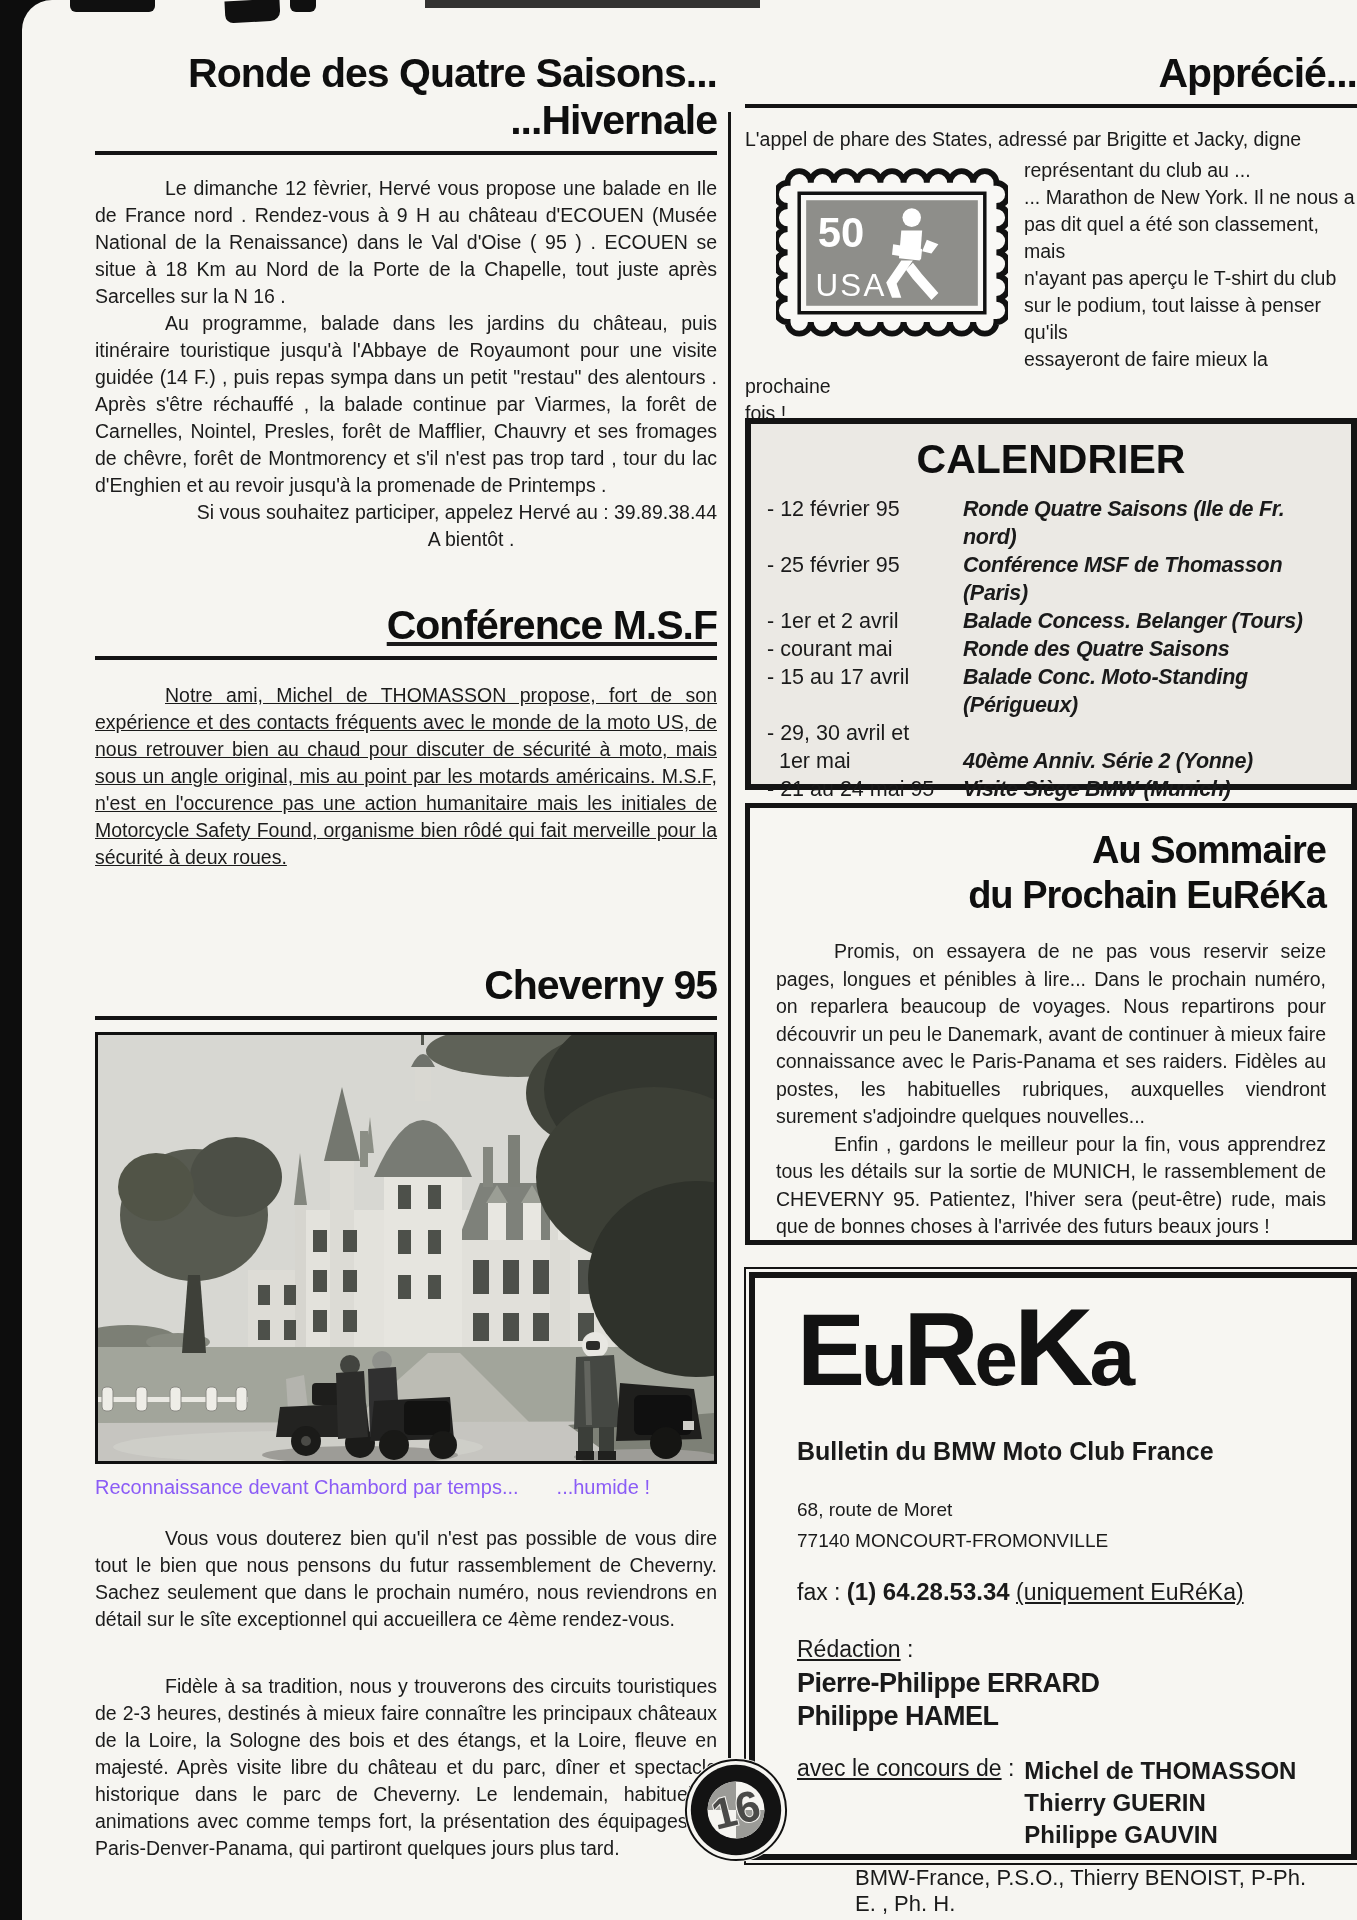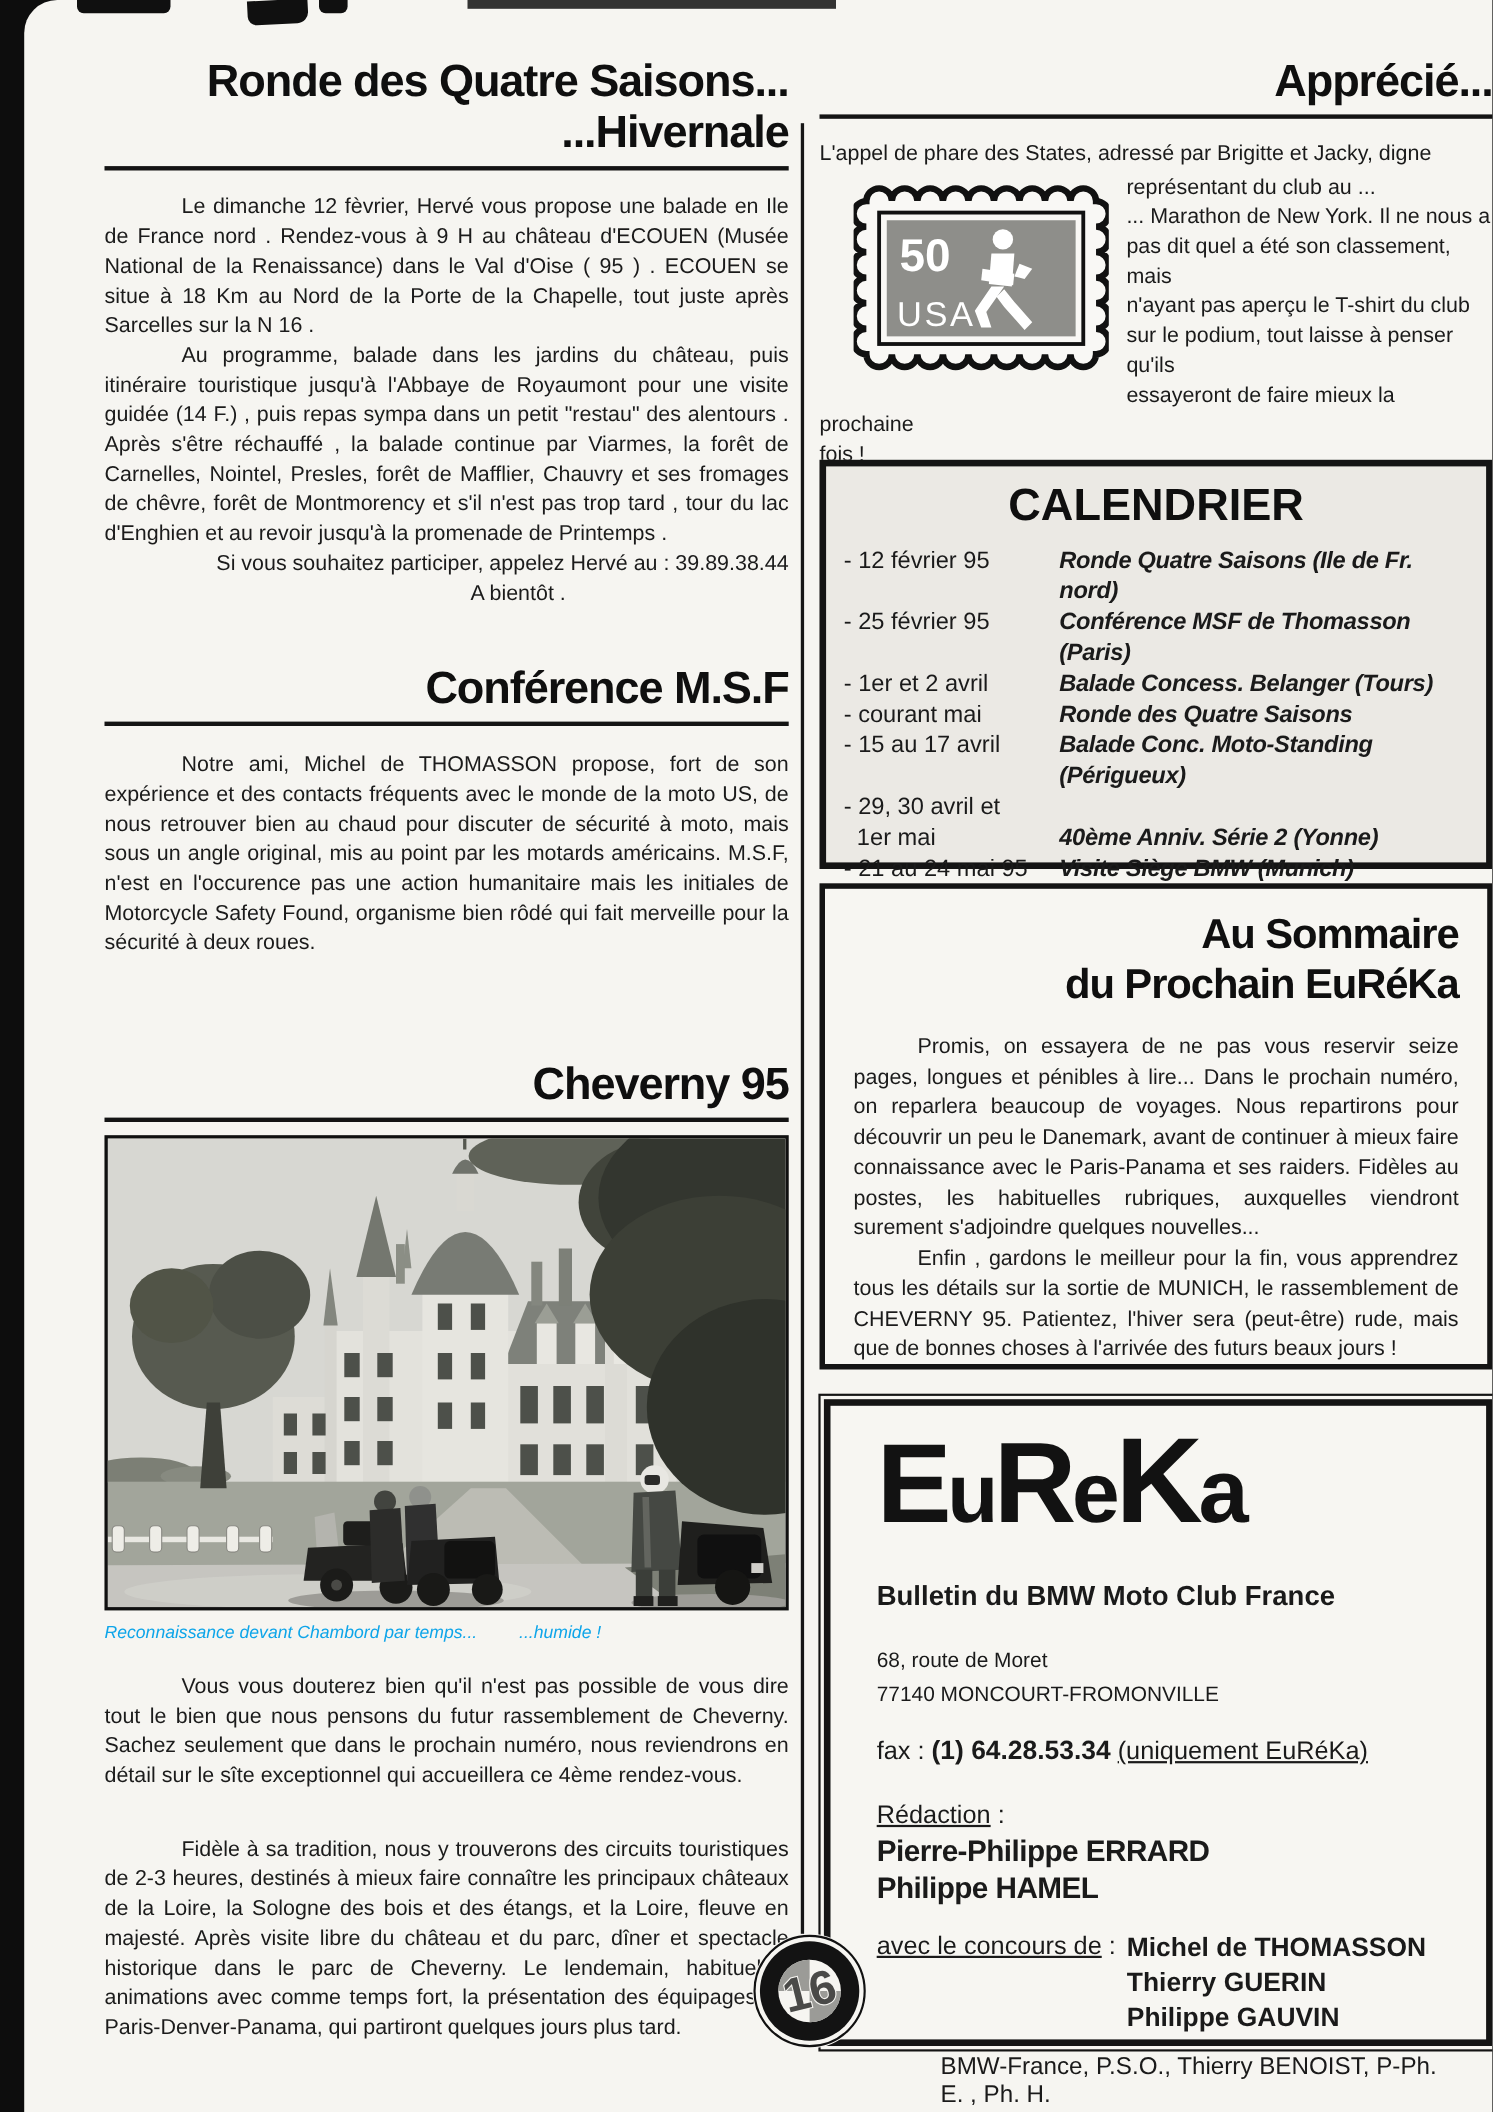--- a/index.html
+++ b/index.html
@@ -17,29 +17,29 @@
   .headline{font-weight:bold;font-size:41px;line-height:47px;letter-spacing:-1px;
             text-align:right;color:#0f0f0f;}
   .rule{height:4px;background:#141414;margin-top:7px;}
 
   .body-text{font-size:19.5px;line-height:27px;text-align:justify;color:#1b1b1b;}
   .indent{text-indent:70px;}
   p{margin:0;}
 
   .art{position:absolute;left:0;width:100%;}
   .art1{top:0;}
-  .art2{top:552px;}
+  .art2{top:552px;text-decoration:underline;}
   .art3{top:912px;}
   .art1 .body-text p{margin-top:0;}
 
   .line-right{text-align:right;}
   .line-center{text-align:center;padding-left:130px;}
 
   .photo-frame{margin-top:12px;border:3px solid #101010;width:616px;height:426px;background:#d7d7d2;}
-  .caption{margin-top:12px;font-style:italic;font-size:16px;color:#0ea5e9;}
+  .caption{margin-top:12px;font-size:20px;color:#8b5cf6;}
   .caption .gap{display:inline-block;width:38px;}
 
   
   .appr-intro{margin-top:18px;font-size:19.5px;line-height:27px;}
   .appr-wrap{margin-top:4px;}
   .stamp{float:left;margin:6px 16px 4px 0;padding-left:31px;}
   .appr-body{font-size:19.5px;line-height:27px;white-space:pre-line;text-align:left;}
 
   .cal-box{position:absolute;top:368px;left:0;width:612px;height:372px;box-sizing:border-box;
            border:6px solid #141414;background:#ebe9e4;padding:12px 16px 0 16px;}

